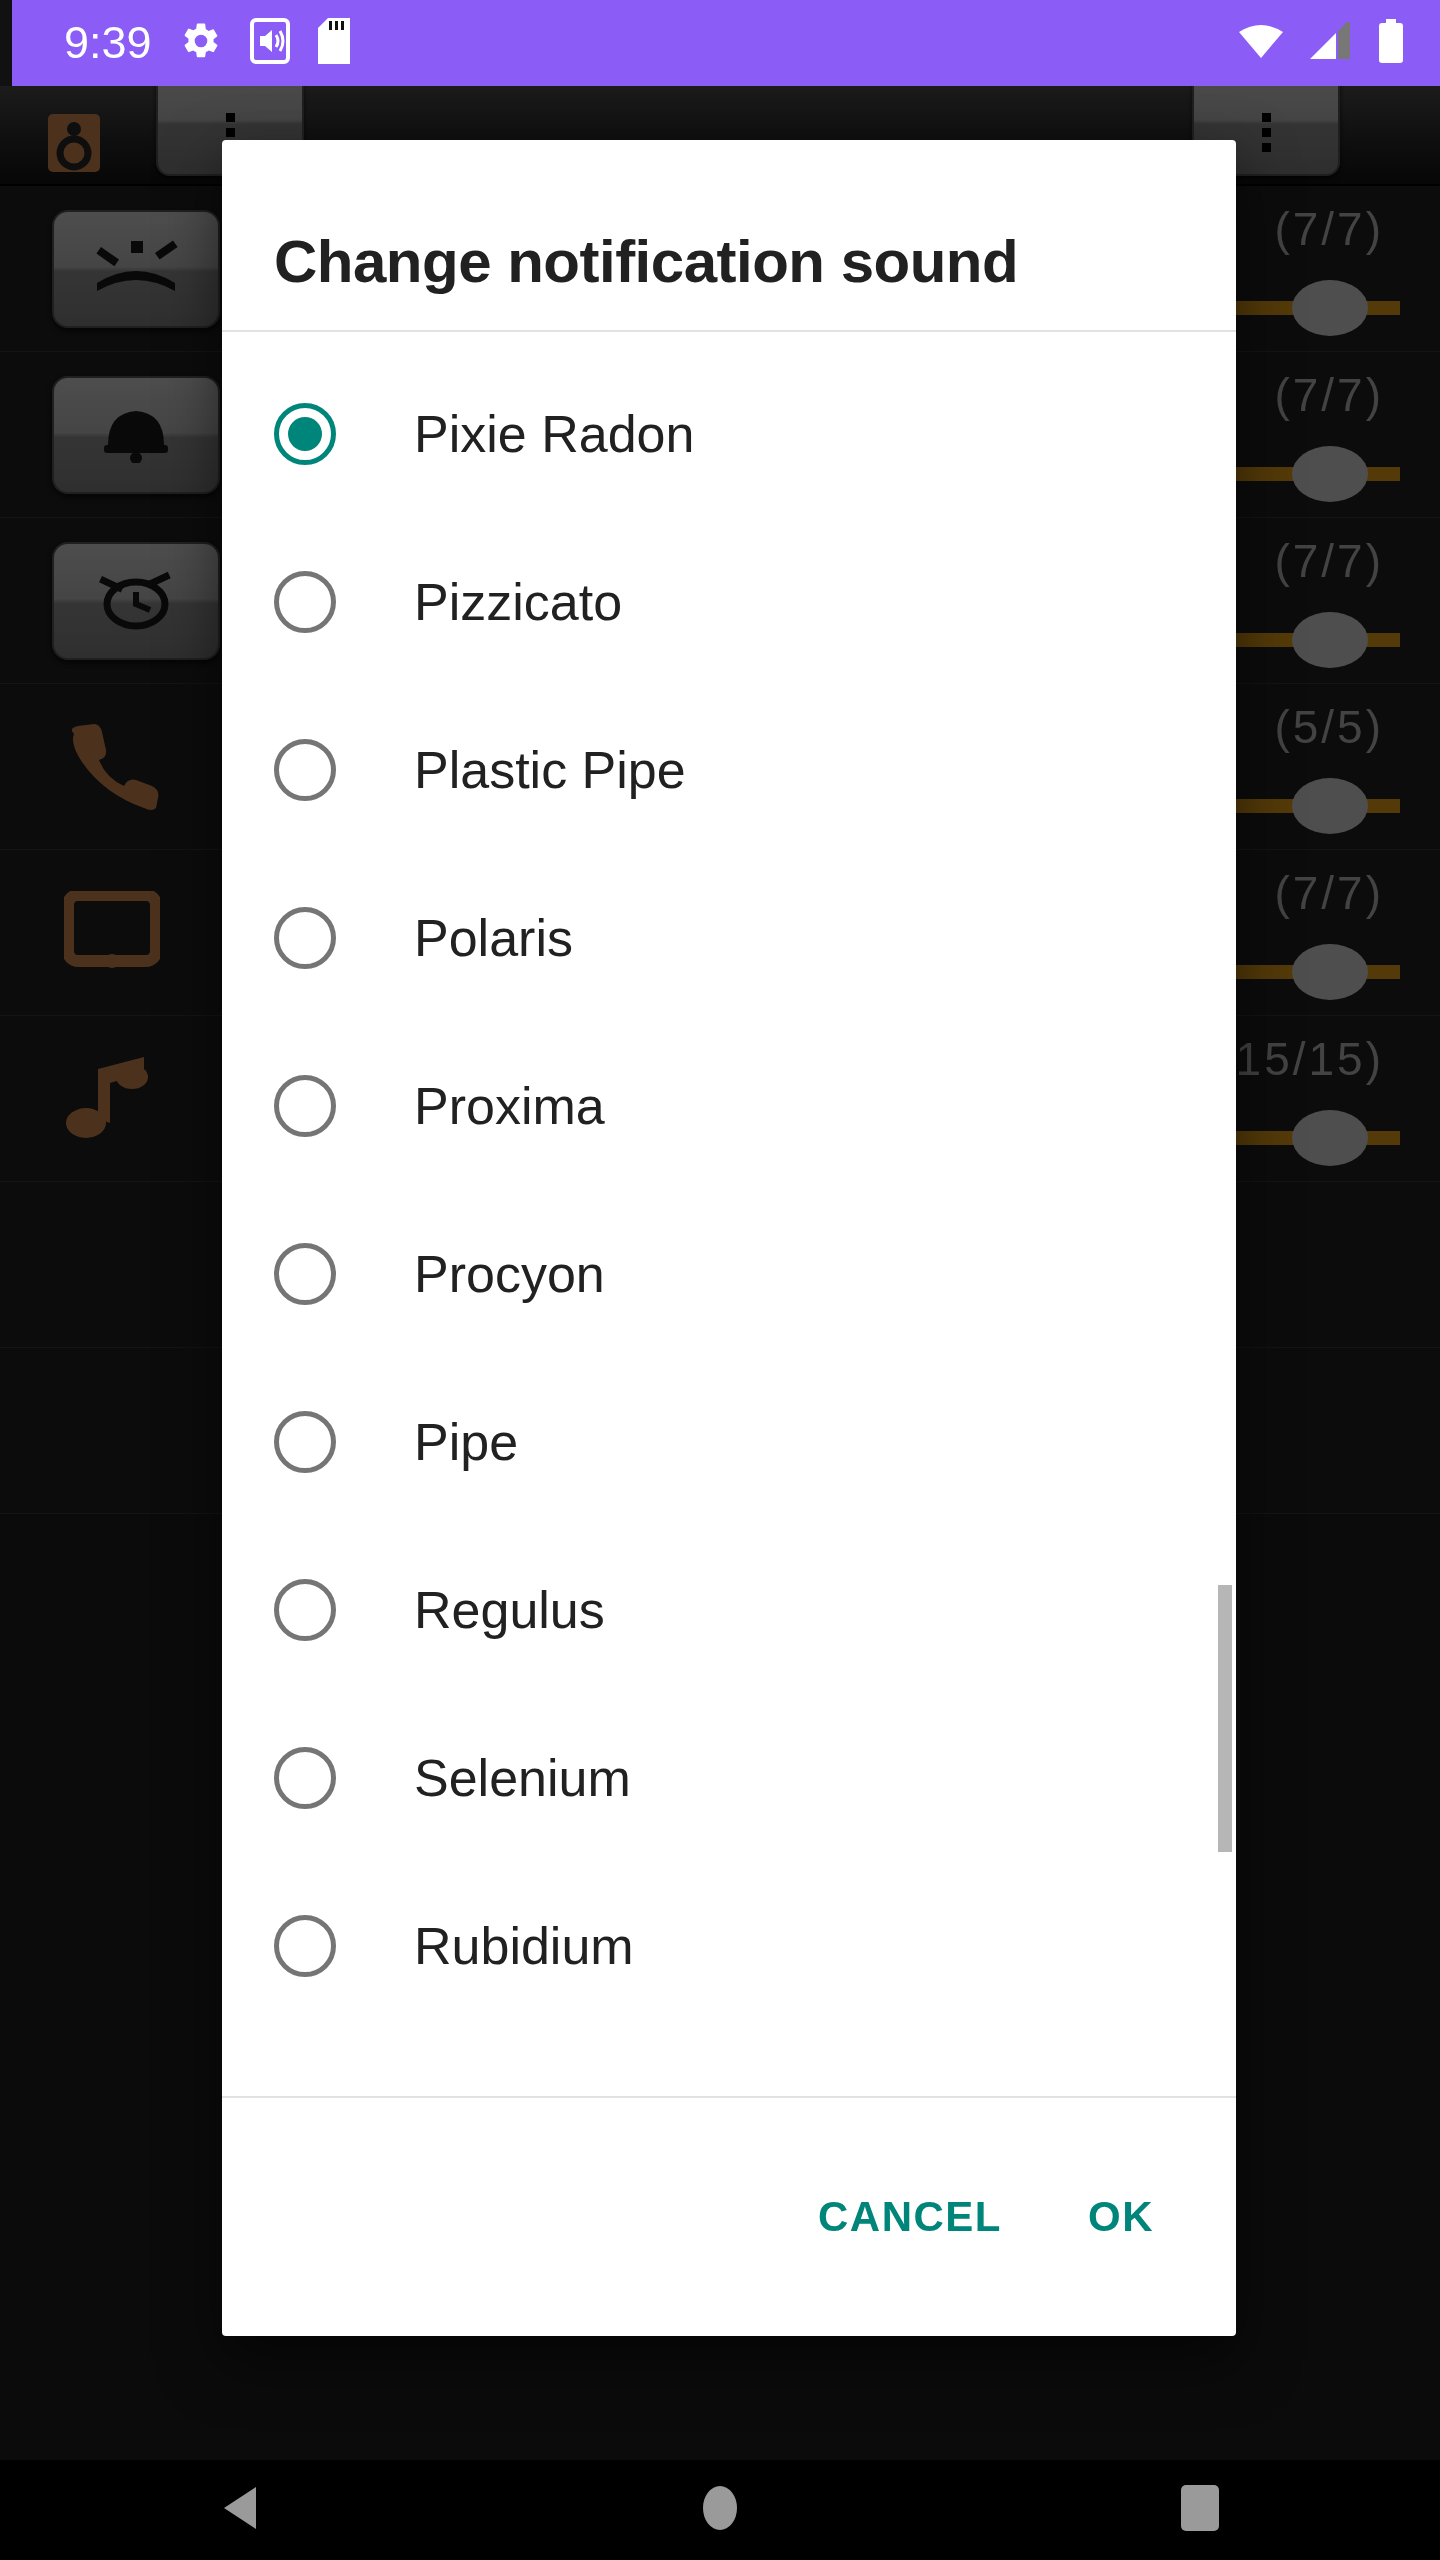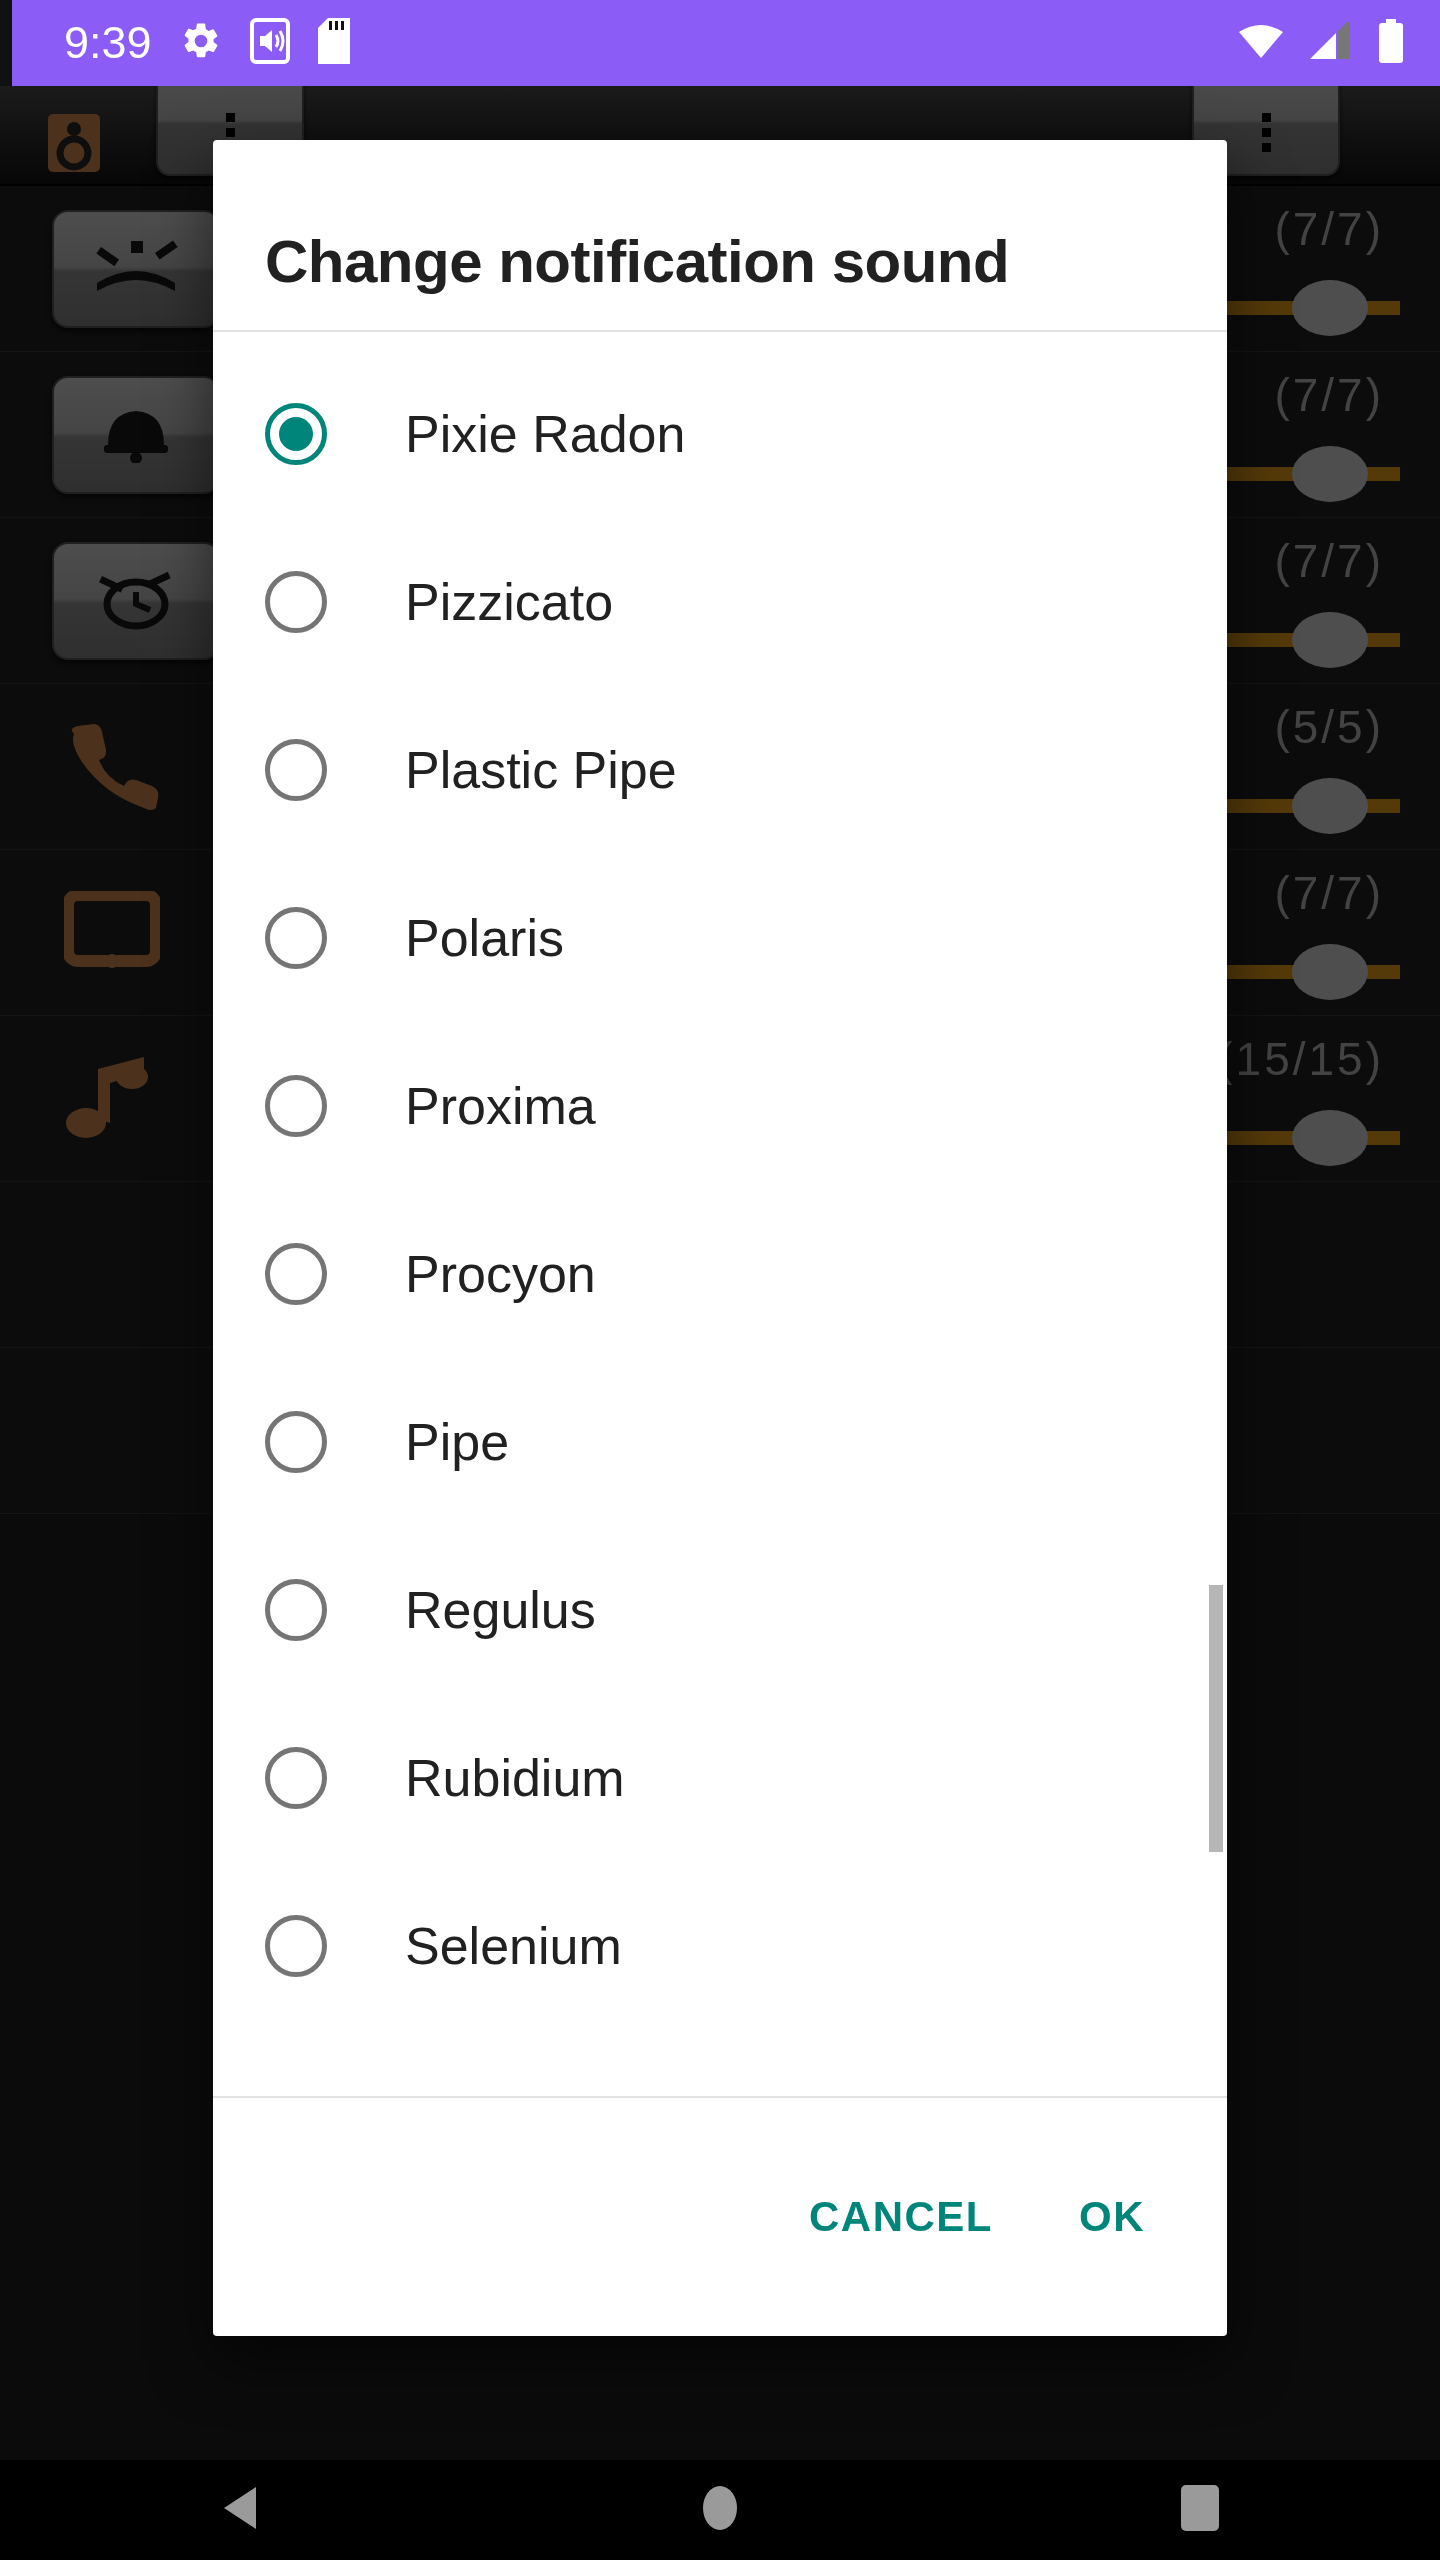--- a/index.html
+++ b/index.html
@@ -96,21 +96,21 @@
     background:#8f8f8f;
   }
 
   
   #scrim {
     position:absolute; left:0; top:86px; width:1440px; height:2374px;
     background:rgba(0,0,0,.45);
     z-index:2;
   }
   #dialog {
-    position:absolute; left:213px; top:140px;
+    position:absolute; left:222px; top:140px;
     width:1014px; height:2196px;
     background:#ffffff;
     border-radius:4px;
     box-shadow:0 24px 60px rgba(0,0,0,.55);
     z-index:3;
     display:flex; flex-direction:column;
     overflow:hidden;
   }
   #dlg-title {
     padding:52px 52px 0 52px;
@@ -405,25 +405,25 @@
       <div class="opt">
         <span class="radio"></span>
         <span class="opt-label">Pipe</span>
       </div>
       <div class="opt">
         <span class="radio"></span>
         <span class="opt-label">Regulus</span>
       </div>
       <div class="opt">
         <span class="radio"></span>
+        <span class="opt-label">Selenium</span>
+      </div>
+      <div class="opt">
+        <span class="radio"></span>
         <span class="opt-label">Rubidium</span>
-      </div>
-      <div class="opt">
-        <span class="radio"></span>
-        <span class="opt-label">Selenium</span>
       </div>
 
       <div id="dlg-scrollbar"></div>
     </div>
 
     <div id="dlg-divider-bottom"></div>
 
     <div id="dlg-buttons">
       <button class="dlgbtn">CANCEL</button>
       <button class="dlgbtn">OK</button>

